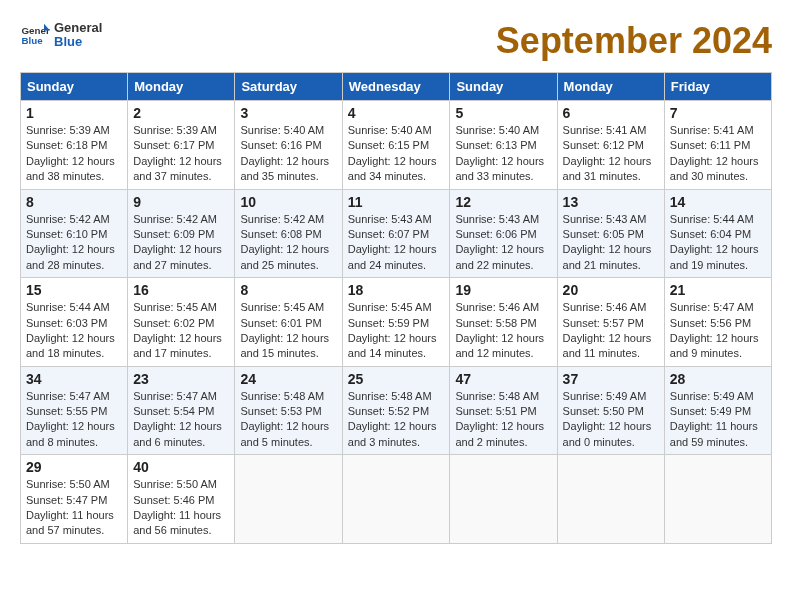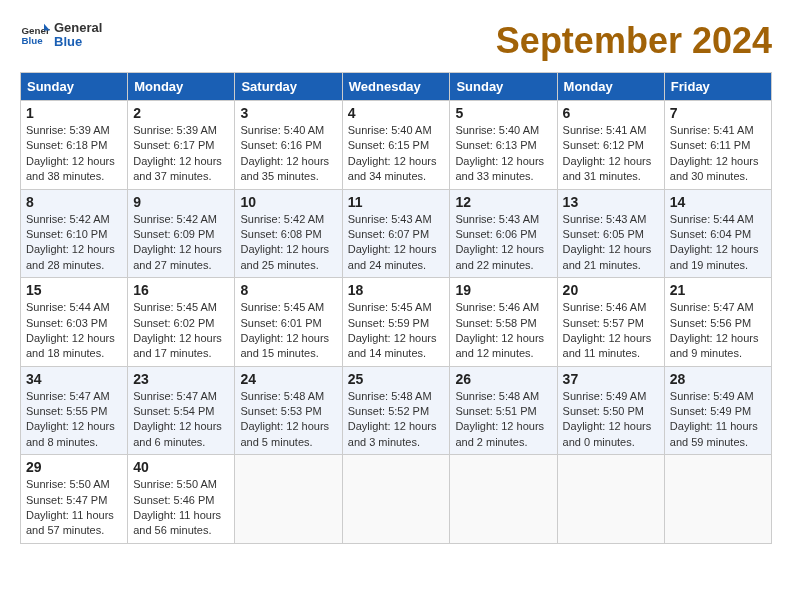--- a/index.html
+++ b/index.html
@@ -212,21 +212,21 @@
         </td>
         <td>
           <span class="day-number">24</span>
           <div class="day-info">Sunrise: 5:48 AM<br>Sunset: 5:53 PM<br>Daylight: 12 hours and 5 minutes.</div>
         </td>
         <td>
           <span class="day-number">25</span>
           <div class="day-info">Sunrise: 5:48 AM<br>Sunset: 5:52 PM<br>Daylight: 12 hours and 3 minutes.</div>
         </td>
         <td>
-          <span class="day-number">26</span>
+          <span class="day-number">47</span>
           <div class="day-info">Sunrise: 5:48 AM<br>Sunset: 5:51 PM<br>Daylight: 12 hours and 2 minutes.</div>
         </td>
         <td>
           <span class="day-number">37</span>
           <div class="day-info">Sunrise: 5:49 AM<br>Sunset: 5:50 PM<br>Daylight: 12 hours and 0 minutes.</div>
         </td>
         <td>
           <span class="day-number">28</span>
           <div class="day-info">Sunrise: 5:49 AM<br>Sunset: 5:49 PM<br>Daylight: 11 hours and 59 minutes.</div>
         </td>

